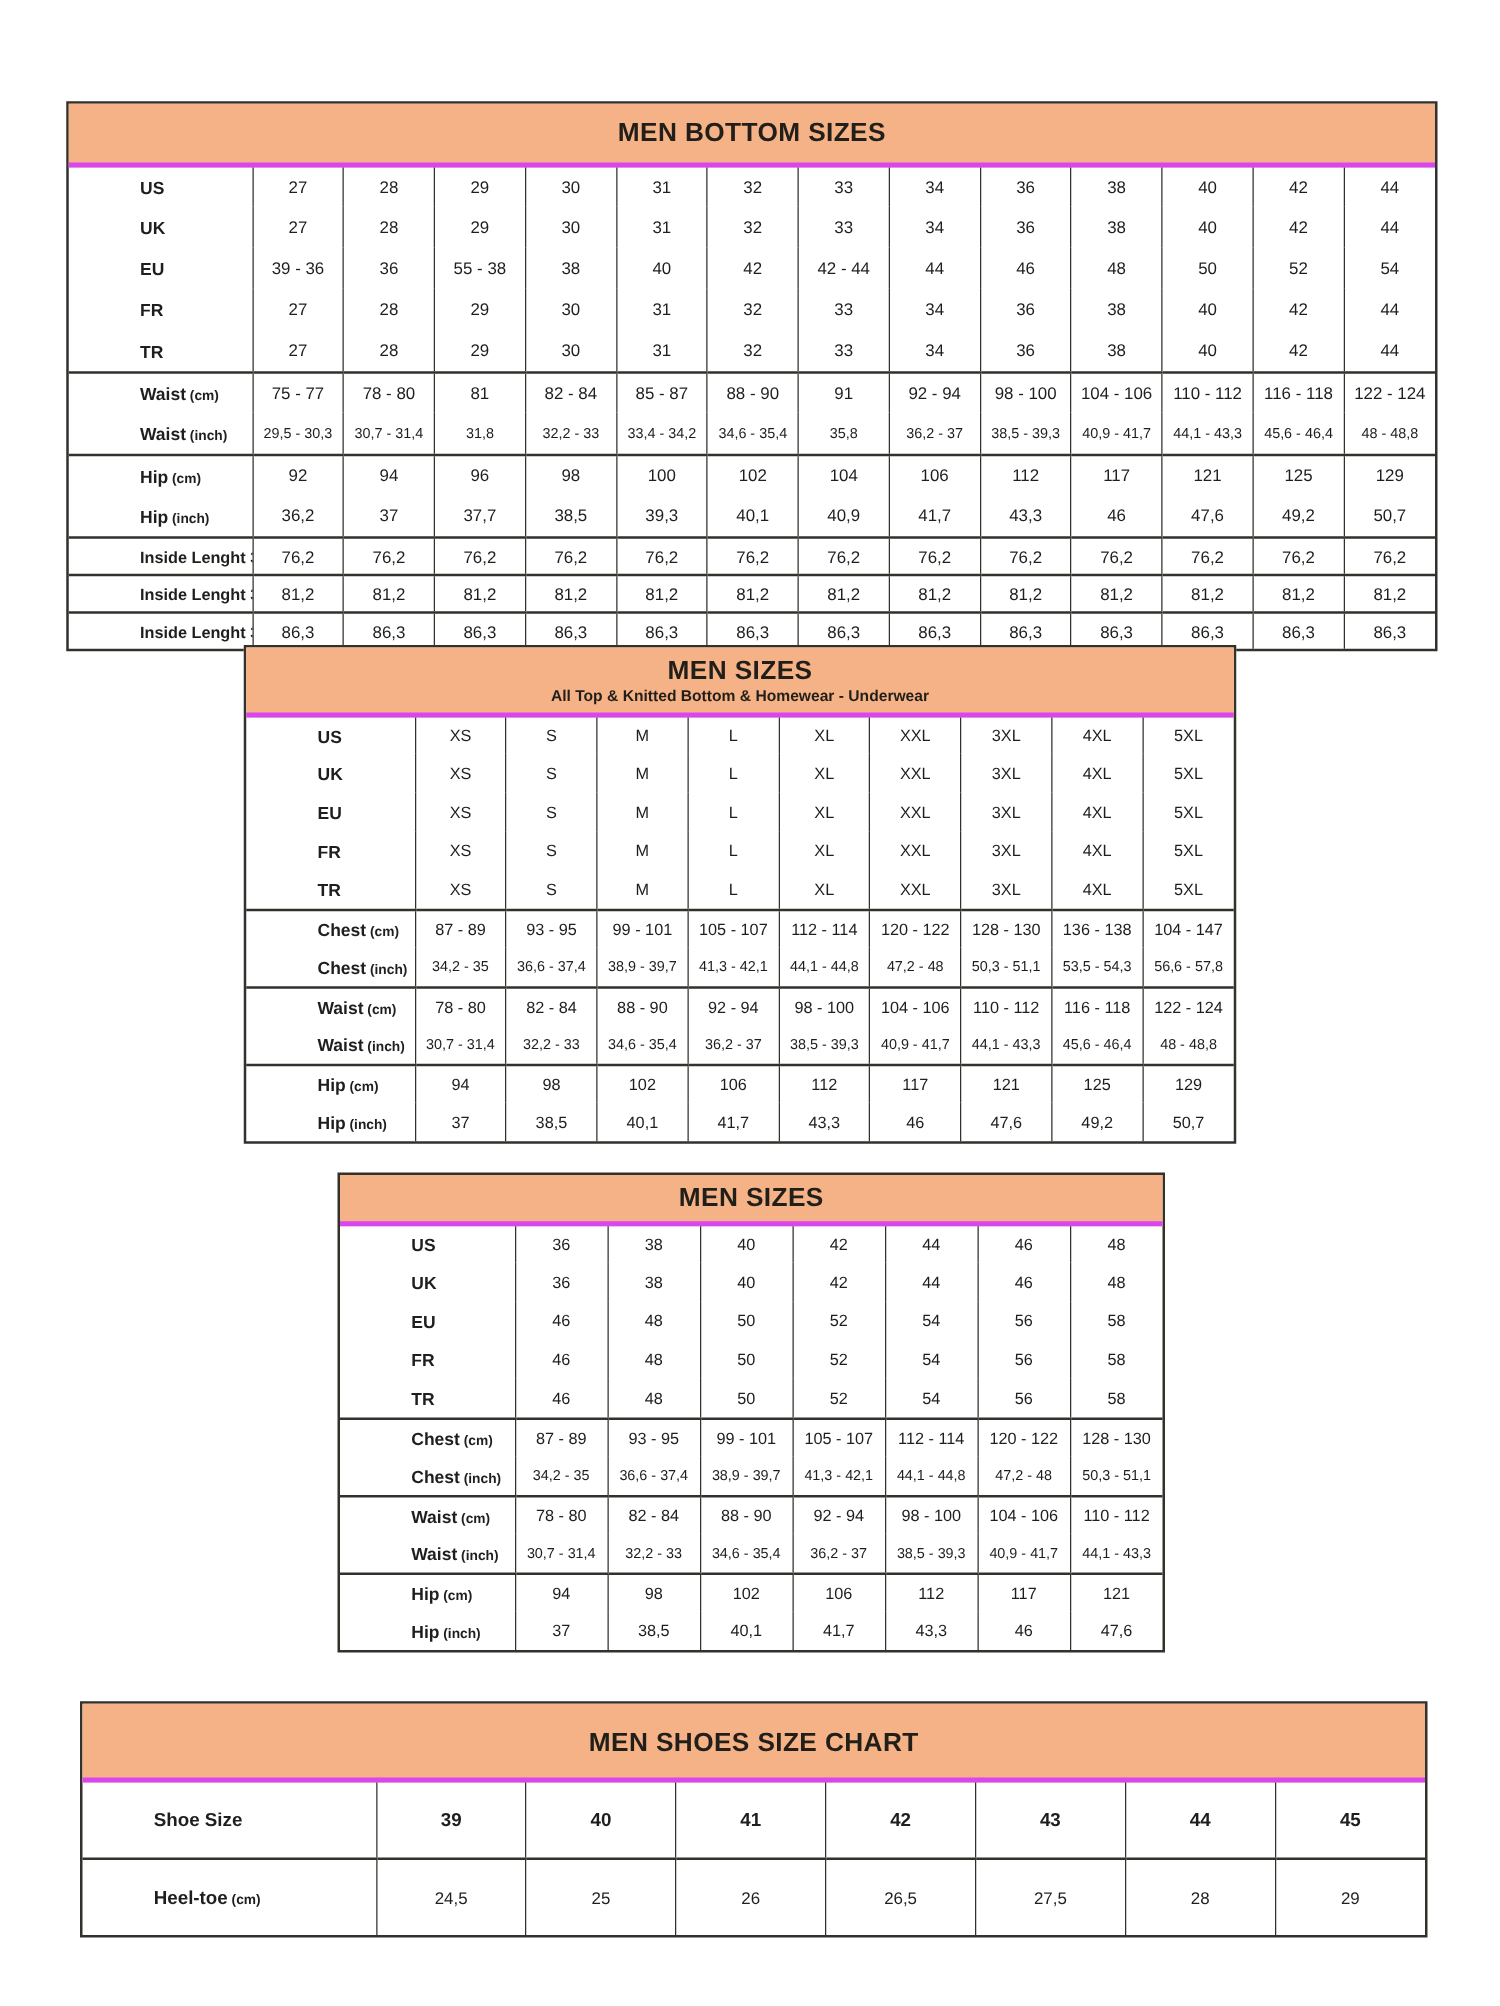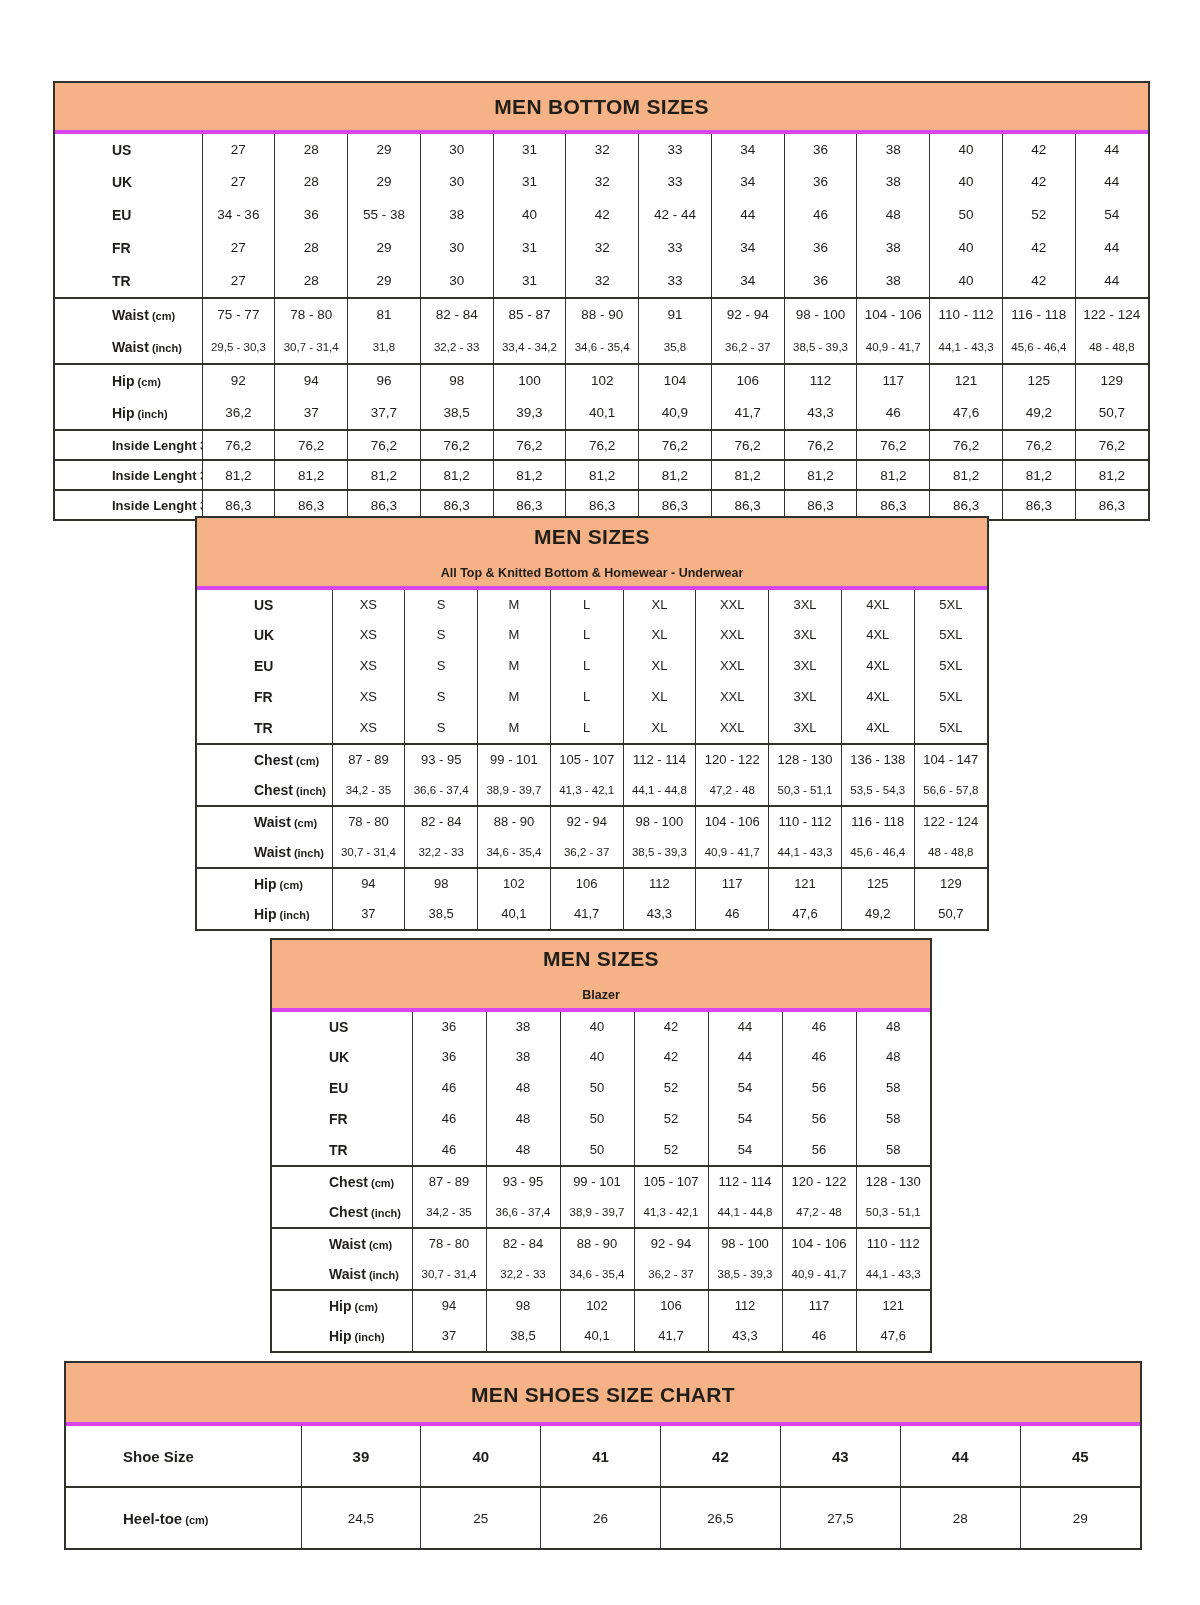--- a/index.html
+++ b/index.html
@@ -9,21 +9,21 @@
   }
   .tbl{position:absolute;border:2px solid #33312c;background:#fff;}
   .t1{left:53px;top:81px;width:1093px;}
   .t2{left:195px;top:516px;width:790px;}
   .t3{left:270px;top:938px;width:658px;}
   .t4{left:64px;top:1361px;width:1074px;}
   .hdr{background:#F5B286;border-bottom:4px solid #d946ef;text-align:center;padding:12px 0 11px;}
   .t2 .hdr,.t3 .hdr{padding:7px 0 6px;}
   .t4 .hdr{padding:20px 0 15px;}
   .title{font-weight:bold;font-size:21px;letter-spacing:.3px;color:#221f1a;}
-  .subtitle{font-weight:bold;font-size:12.5px;margin-top:17px;color:#221f1a;}
+  .subtitle{font-weight:bold;font-size:12.5px;margin-top:1px;color:#221f1a;}
   table{border-collapse:collapse;width:100%;table-layout:fixed;}
   td{
     border-left:1.5px solid #33312c;border-top:1.5px solid #33312c;
     text-align:center;font-size:13.5px;height:28px;padding:0 2px;
     white-space:nowrap;overflow:hidden;
   }
   td:first-child{border-left:none;text-align:left;padding-left:12px;}
   tr.first td{border-top:none;}
   tr.nt td{border-top:none;}
   tr.gt td{border-top:2px solid #33312c;}
@@ -92,21 +92,21 @@
           <td>33</td>
           <td>34</td>
           <td>36</td>
           <td>38</td>
           <td>40</td>
           <td>42</td>
           <td>44</td>
         </tr>
         <tr class="nt">
           <td><span class="lbl-main">EU</span></td>
-          <td>34 - 36</td>
+          <td>39 - 36</td>
           <td>36</td>
           <td>55 - 38</td>
           <td>38</td>
           <td>40</td>
           <td>42</td>
           <td>42 - 44</td>
           <td>44</td>
           <td>46</td>
           <td>48</td>
           <td>50</td>
@@ -412,21 +412,20 @@
           <td>49,2</td>
           <td>50,7</td>
         </tr>
       </tbody>
     </table>
 </section>
 
 <section class="tbl t3">
   <div class="hdr">
     <div class="title">MEN SIZES</div>
-    <div class="subtitle">Blazer</div>
   </div>
   <table>
       <colgroup>
         <col class="label-col" style="width: 140px;">
         <col>
         <col>
         <col>
         <col>
         <col>
         <col>

